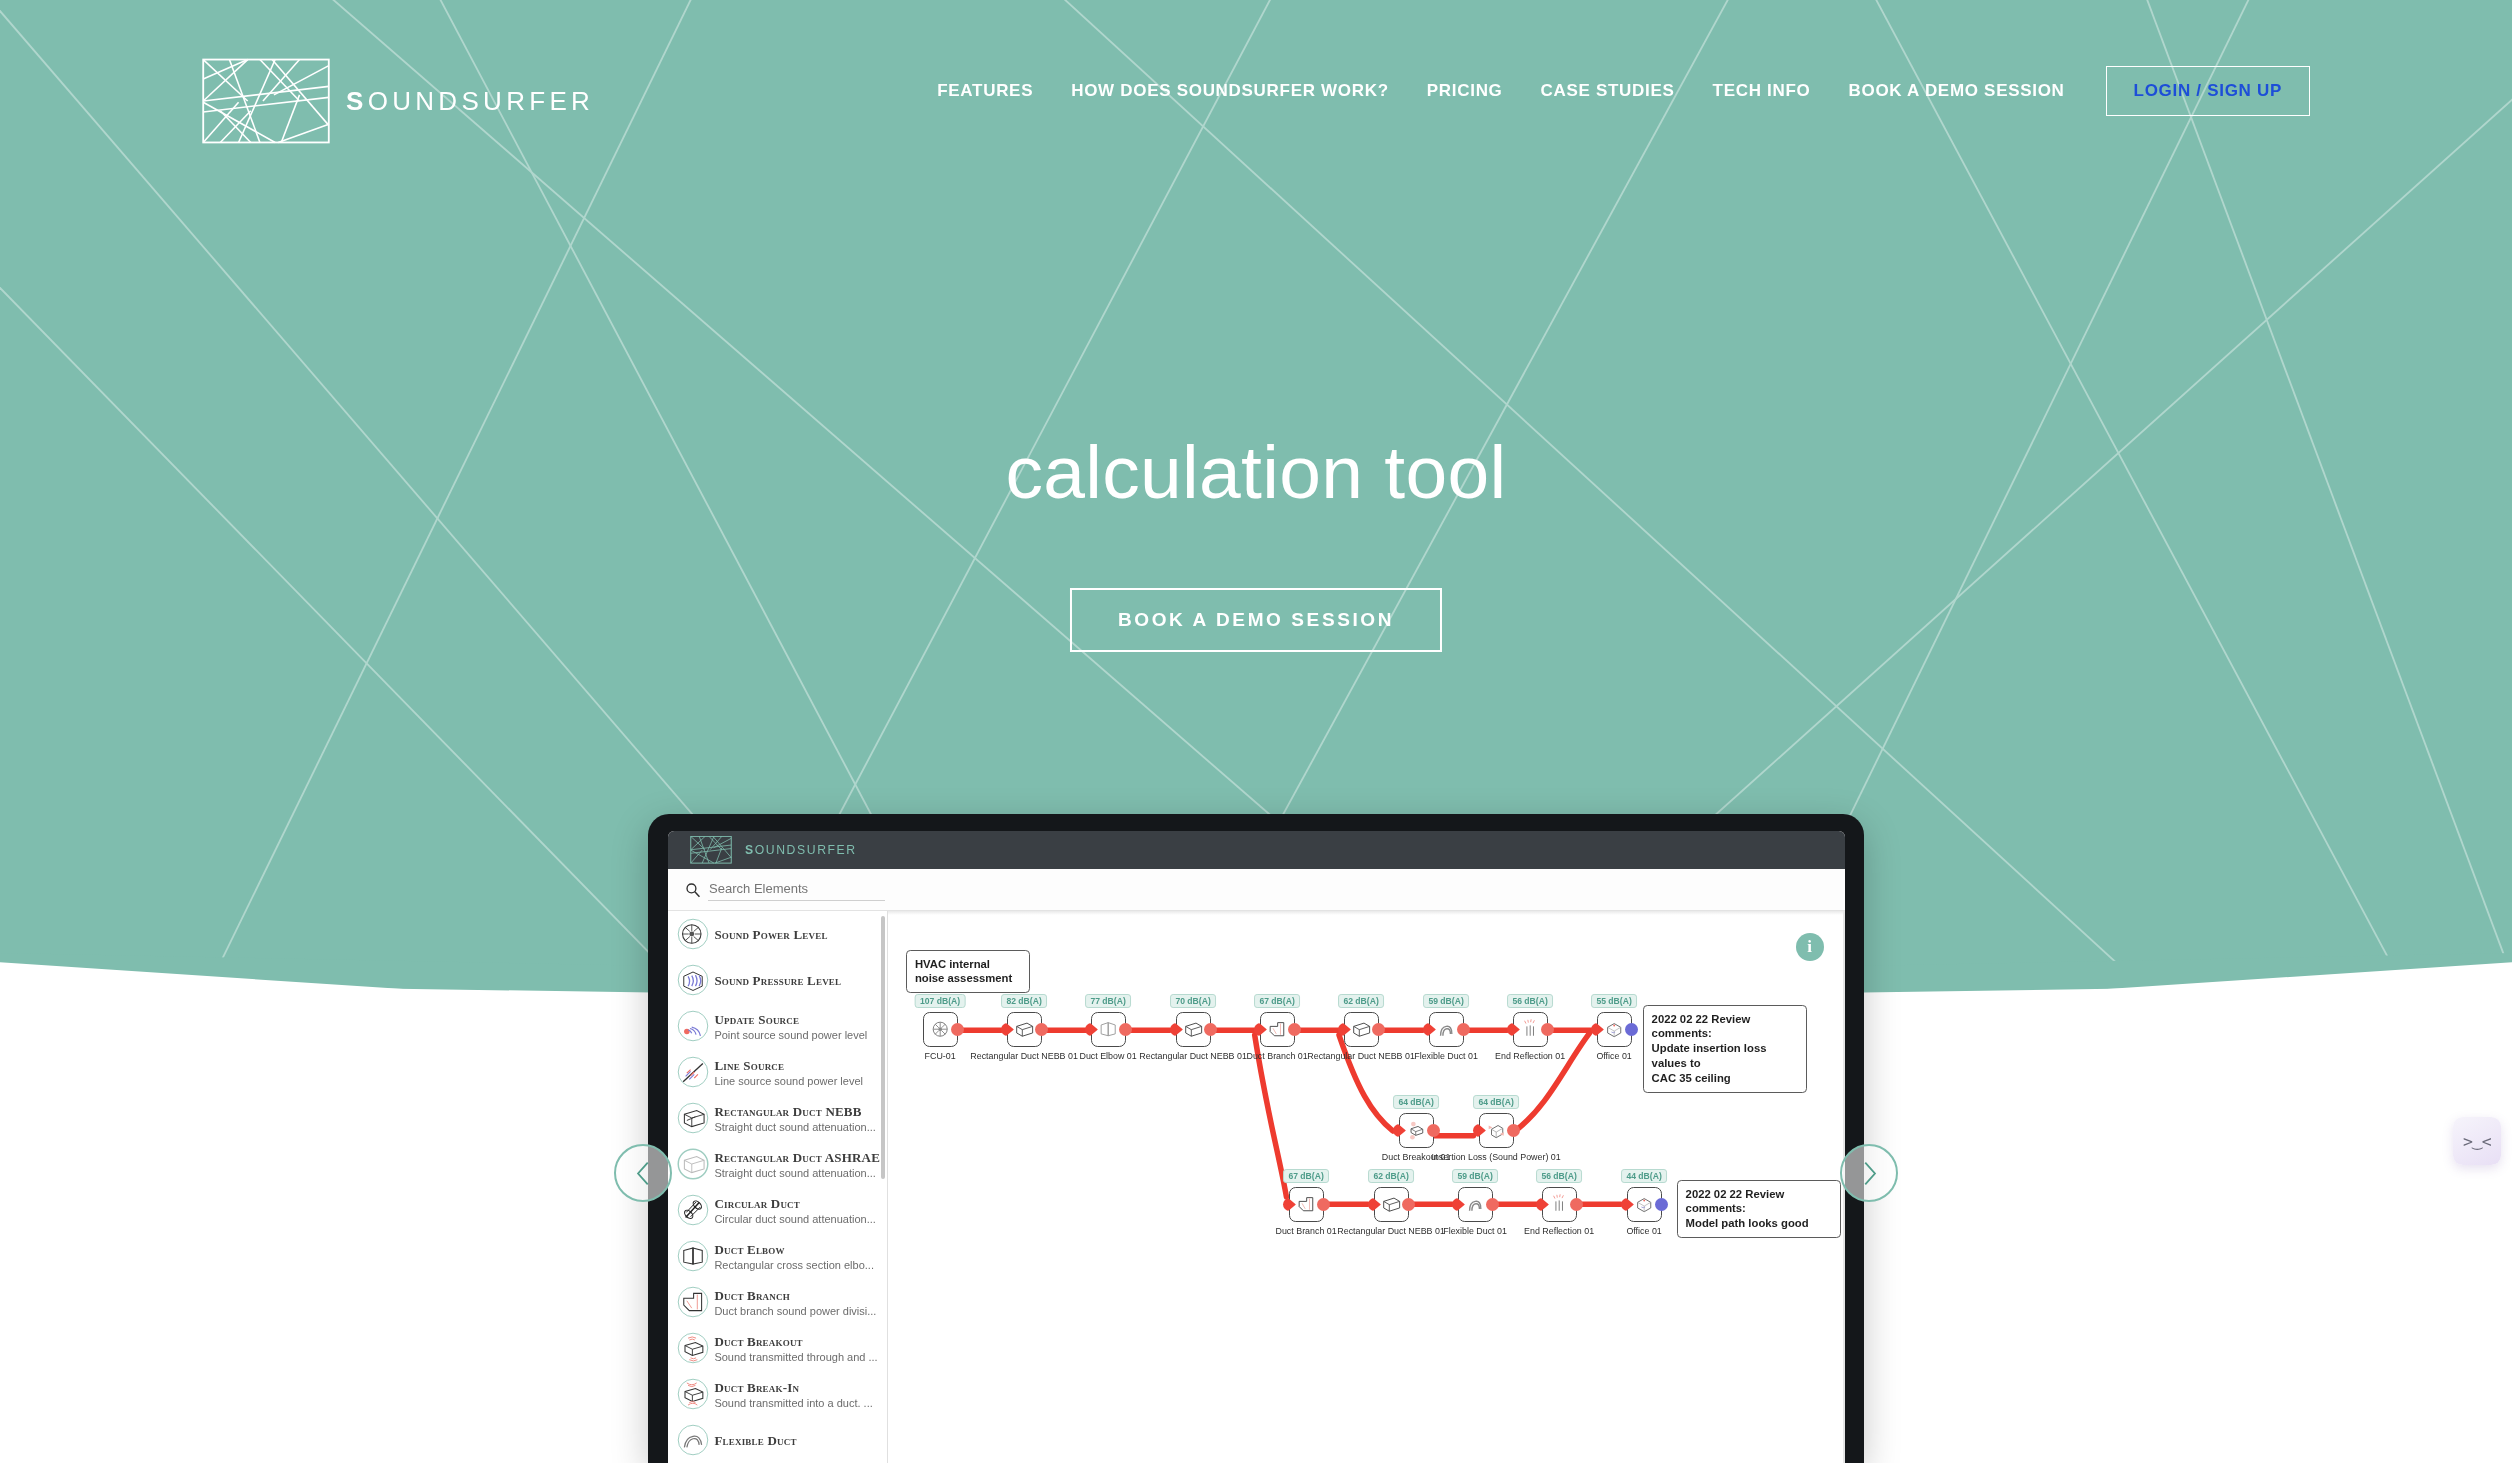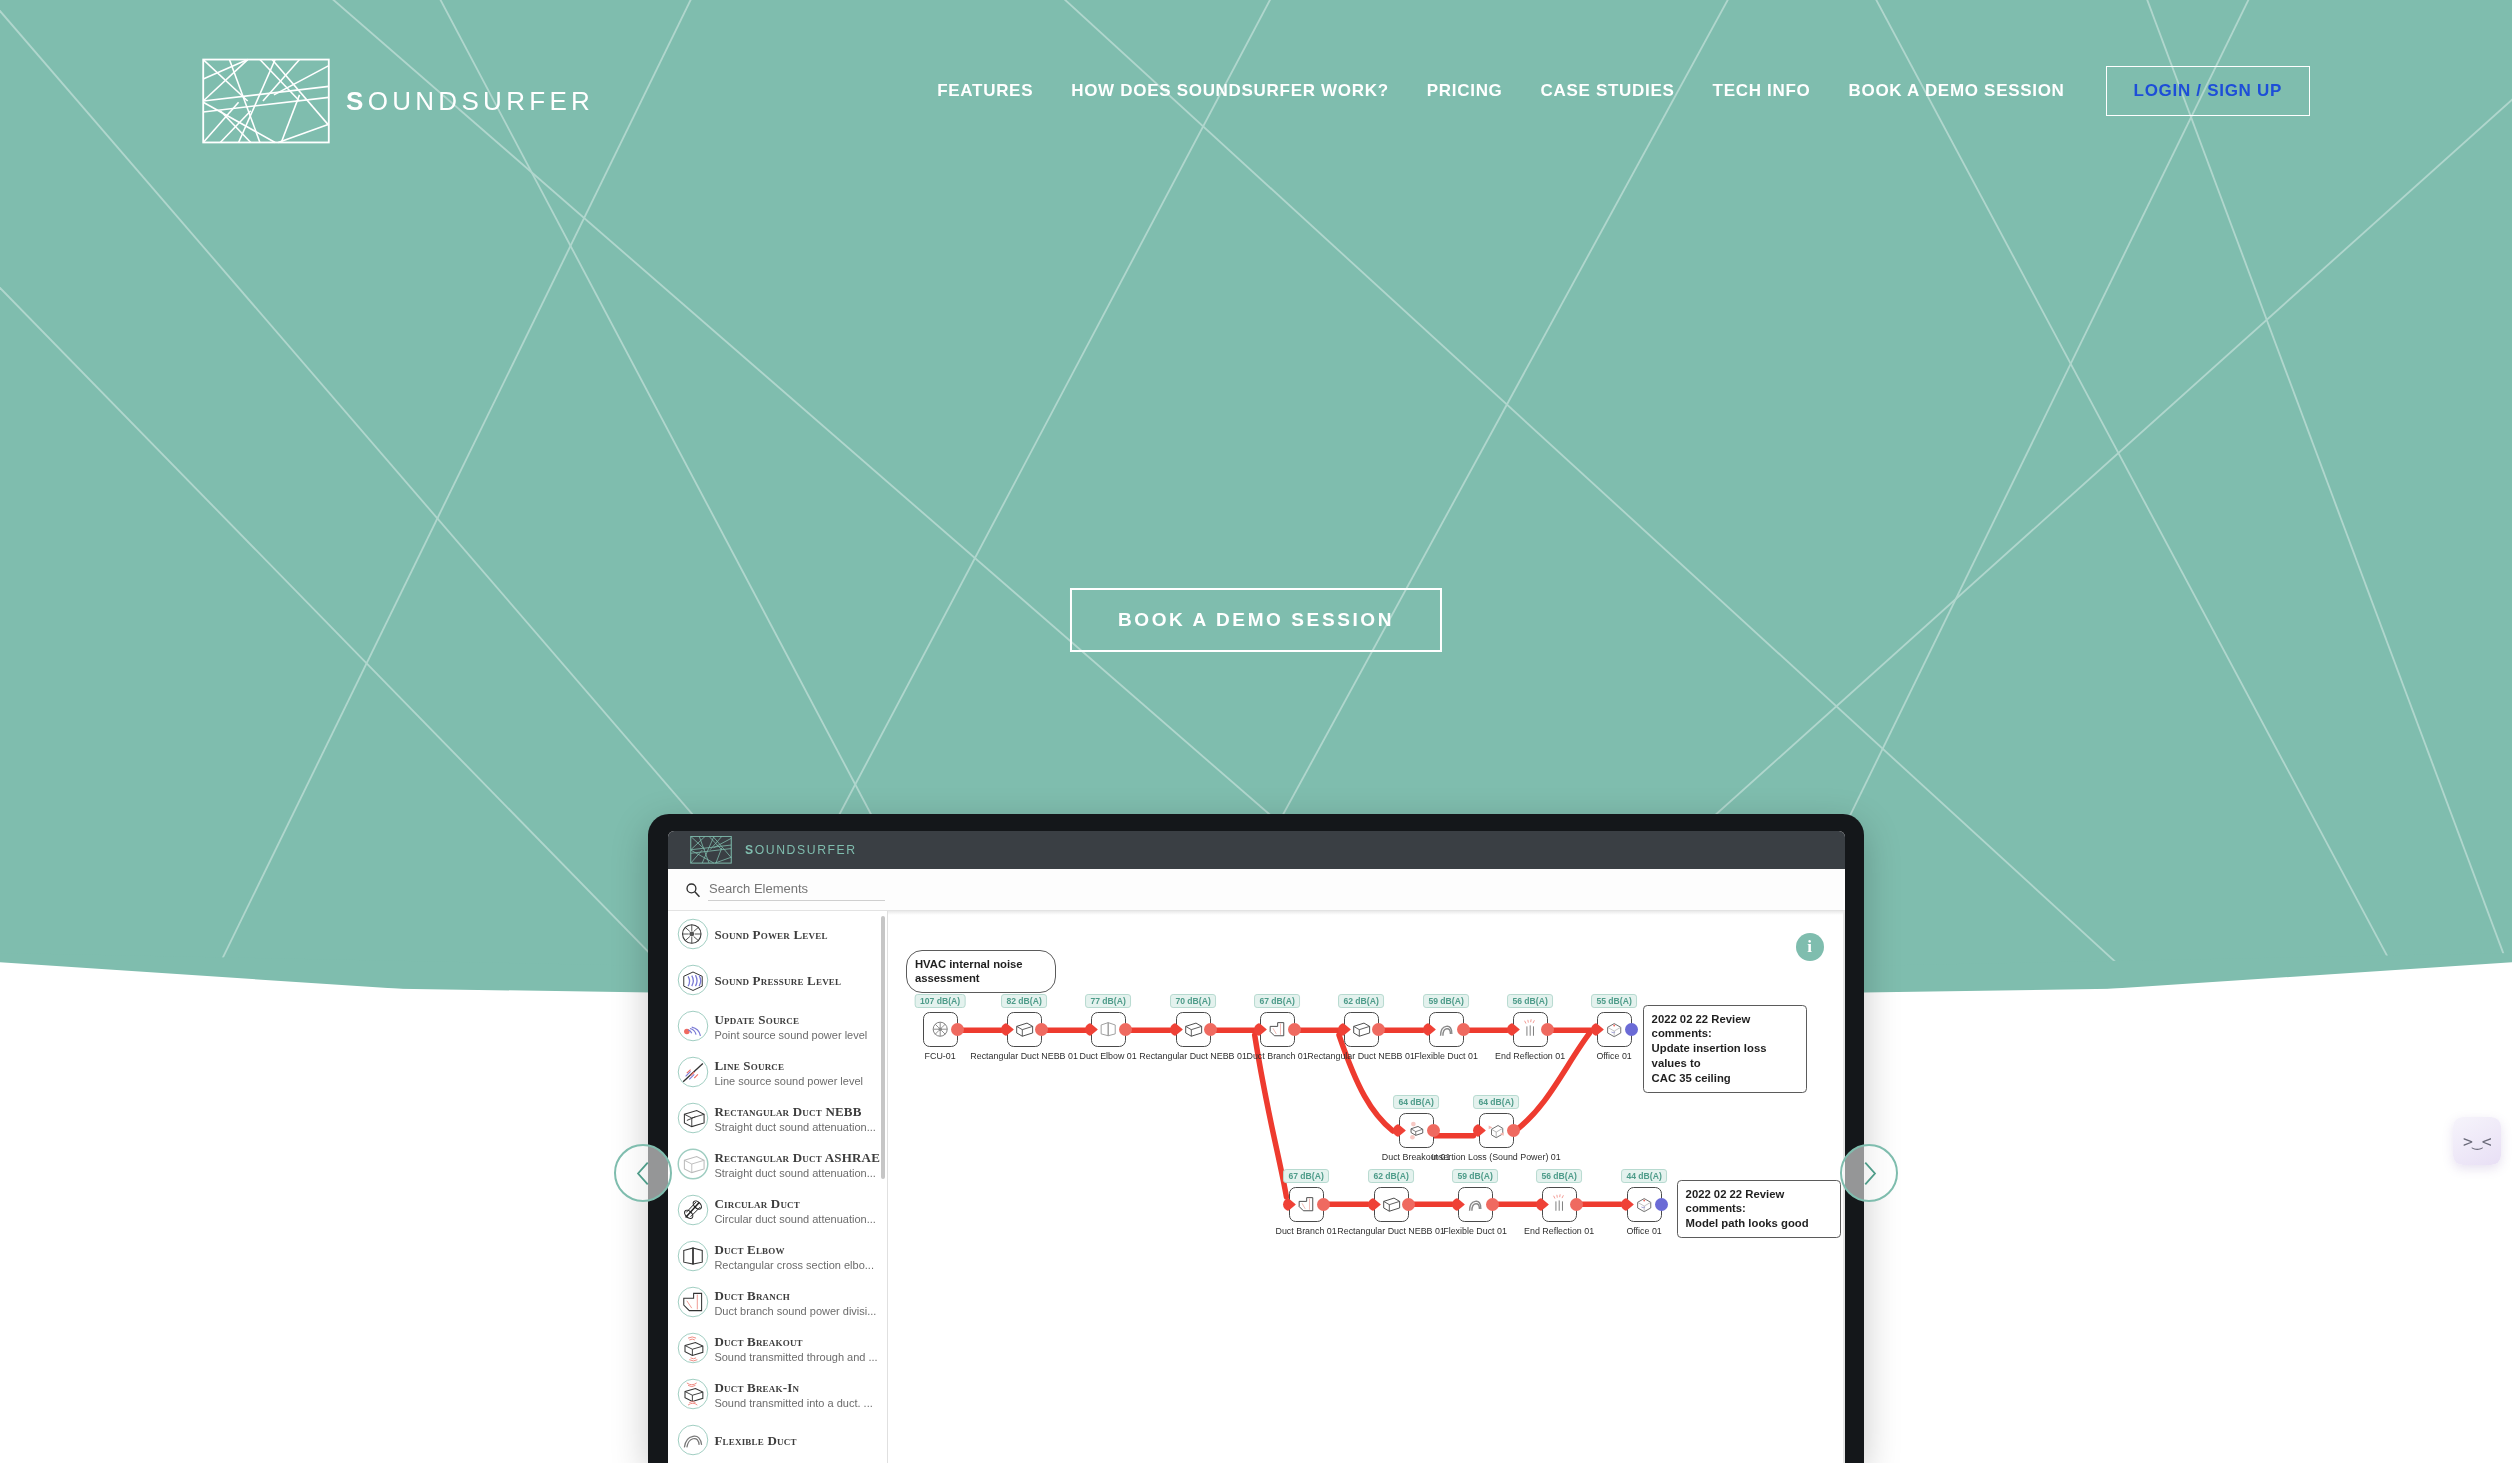--- a/index.html
+++ b/index.html
@@ -169,20 +169,21 @@
     <a class="navlink">PRICING</a>
     <a class="navlink">CASE STUDIES</a>
     <a class="navlink">TECH INFO</a>
     <a class="navlink">BOOK A DEMO SESSION</a>
     <div id="login-btn">LOGIN / SIGN UP</div>
   </nav>
 </div>
 
 <h1 id="hero-title">
   <br>
+  <span>calculation tool</span>
 </h1>
 <div id="hero-cta">BOOK A DEMO SESSION</div>
 
 <div class="carousel-arrow" id="carousel-prev">
   <svg width="21" height="29" viewBox="0 0 34 48">
     <path d="M24 6 L8 24 L24 42" fill="none" stroke="#4f9c89" stroke-width="3"></path>
   </svg>
 </div>
 <div class="carousel-arrow" id="carousel-next">
   <svg width="21" height="29" viewBox="0 0 34 48">
@@ -451,21 +452,21 @@
 
               <path d="M1026 360 C 1080 320 1110 250 1148 200"></path>
 
               <path d="M715 480 H785"></path>
                 <path d="M853 480 H923"></path>
               <path d="M991 480 H1061"></path>
                 <path d="M1129 480 H1199"></path>
             </g>
           </svg>
 
-          <div class="dgm-note" style="left:18.3px;top:39px;width:150px;border-radius:16px;">HVAC internal noise assessment</div>
+          <div class="dgm-note" style="left:18.3px;top:39px;width:124px;">HVAC internal noise assessment</div>
 
           <div class="node" style="left:35px;top:101px;">
             <div class="node-badge">107 dB(A)</div>
             <div class="node-box">
               <svg width="24.4" height="24.4" viewBox="0 0 52 52">
                   <circle cx="26" cy="26" r="15" fill="none" stroke="#777" stroke-width="2"></circle>
                   <circle cx="26" cy="26" r="4" fill="#888"></circle>
                   <g stroke="#888" stroke-width="2">
                     <path d="M26 11V22M26 30V41M11 26H22M30 26H41M15 15L23 23M29 29L37 37M37 15L29 23M23 29L15 37"></path>
                   </g>

